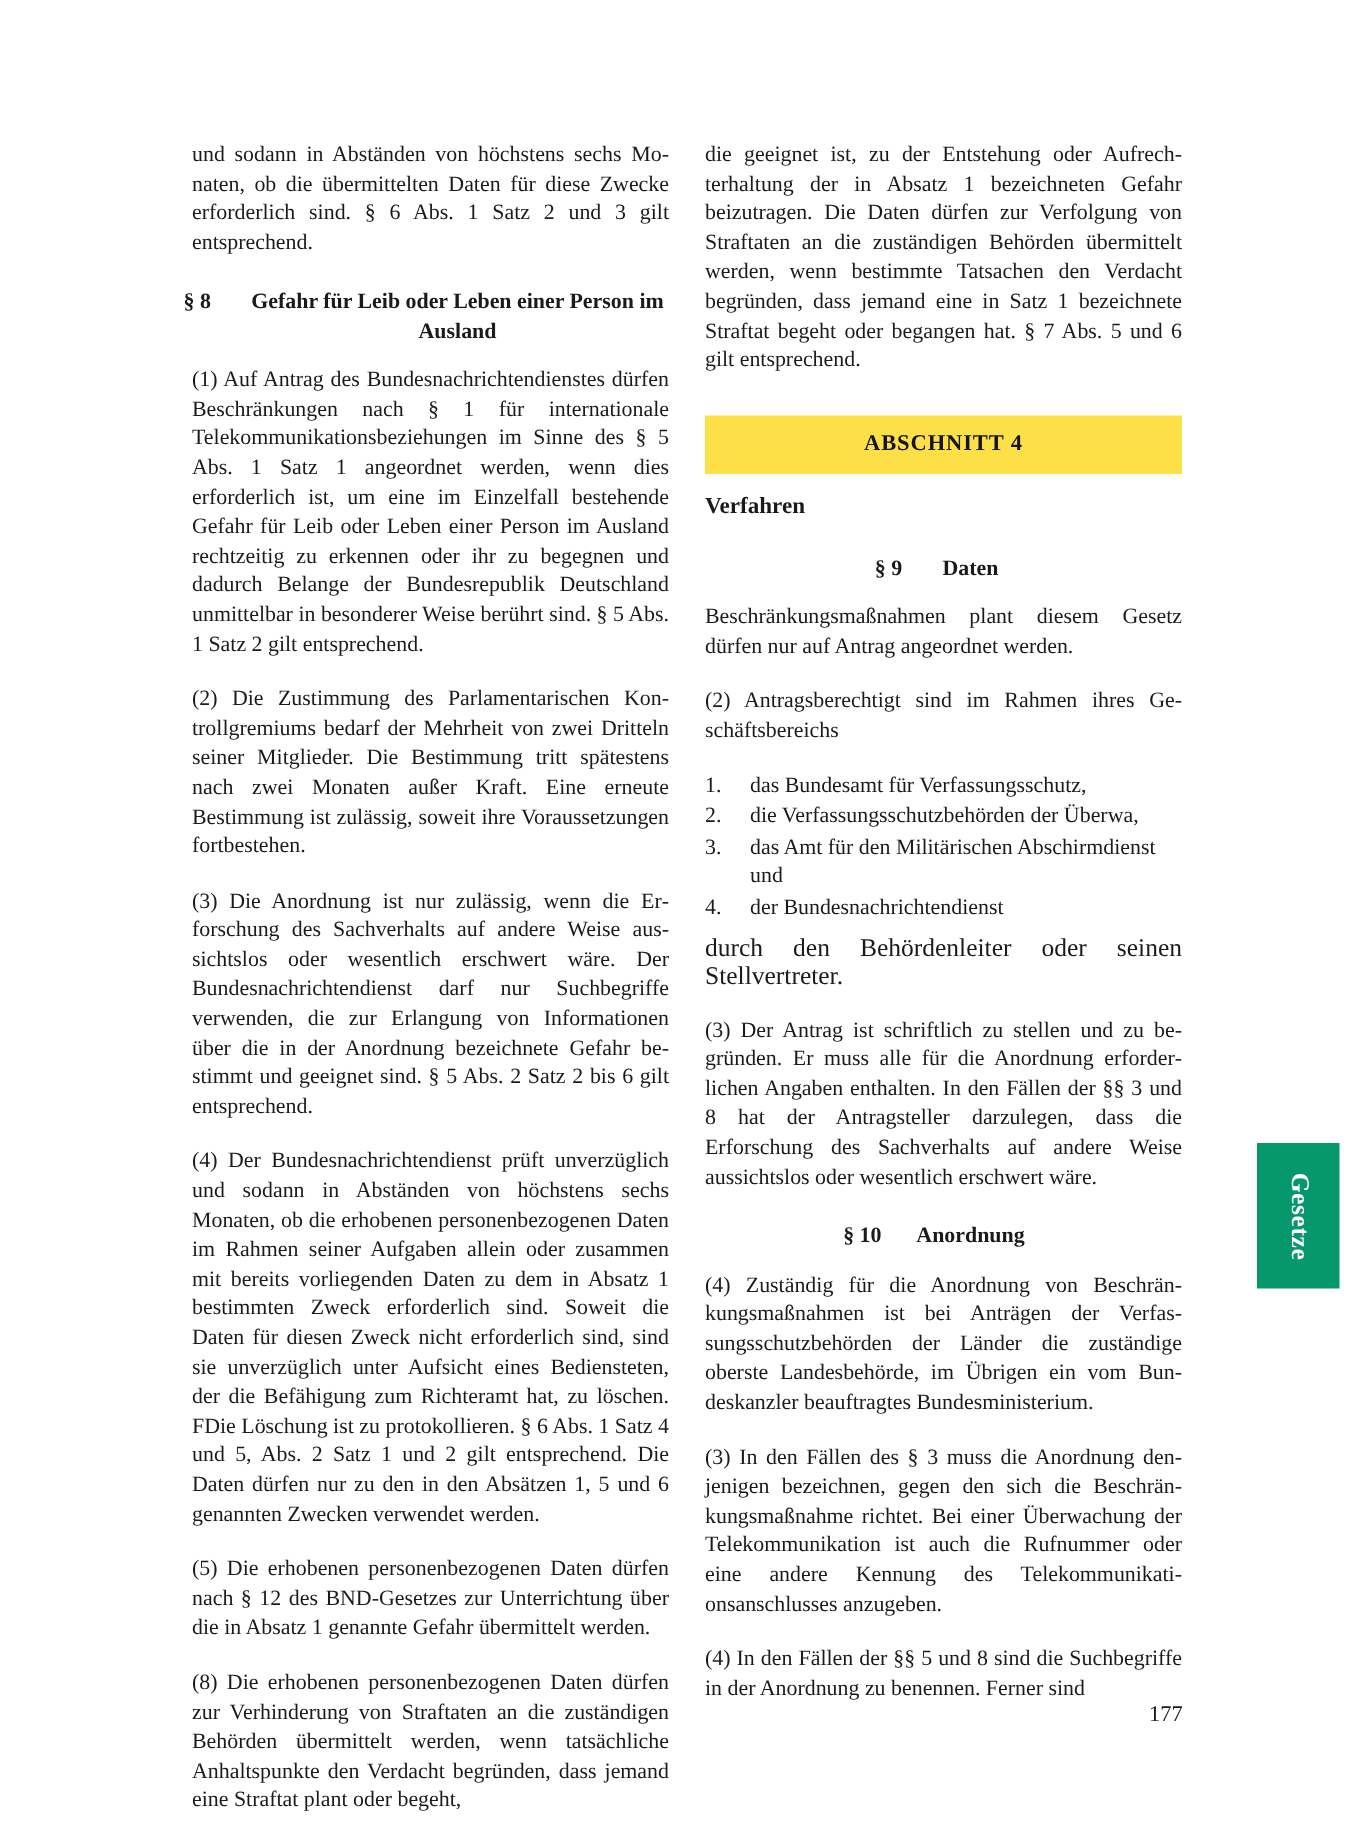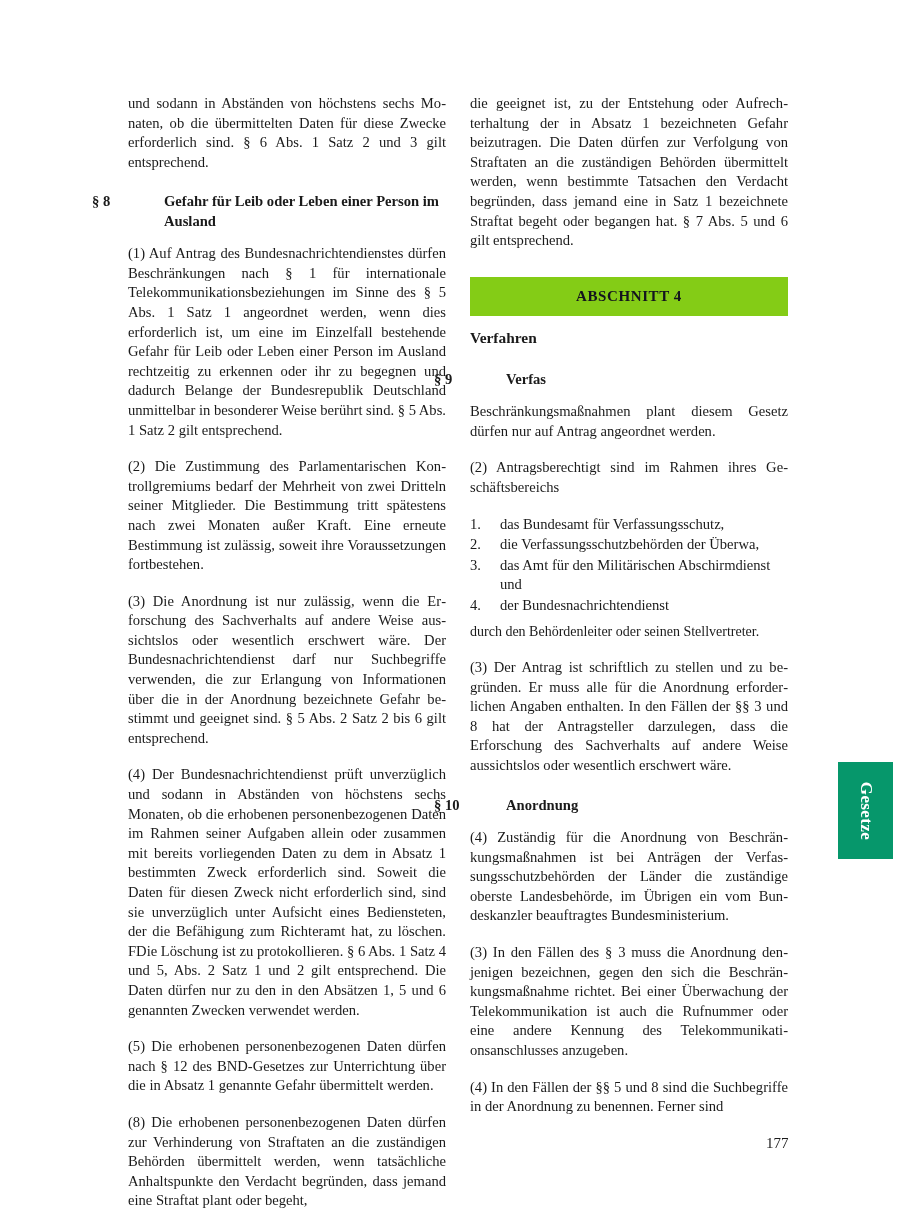--- a/index.html
+++ b/index.html
@@ -50,35 +50,35 @@
     -webkit-hyphens: manual;
   }
   p.para.tight { margin-bottom: 0; }
 
   
   h3.sec-head {
     margin: 20px 0 13px 0;
     font-size: 14.6px;
     line-height: 19.4px;
     font-weight: bold;
-    text-align: left;
+    text-align: center;
   }
   h3.sec-head .sec-no {
     display: inline-block;
     min-width: 36px;
   }
   h3.sec-head.hang {
     padding-left: 36px;
     text-indent: -36px;
   }
   h3.sec-head.first { margin-top: 0; }
 
   
   .abschnitt-band {
-    background: #84cc16;
+    background: #fde047;
     text-align: center;
     font-weight: bold;
     font-size: 15px;
     letter-spacing: 0.6px;
     padding: 11px 0 11px 0;
     margin: 26px 0 0 0;
     color: #14141e;
   }
   h2.abschnitt-title {
     margin: 12px 0 22px 0;
@@ -104,21 +104,21 @@
   }
   ol.numlist li .num {
     position: absolute;
     left: 0;
     top: 0;
   }
 
   
   p.list-run-on {
     margin: 0 0 17px 0;
-    font-size: 14px;
+    font-size: 17px;
     line-height: 19.6px;
     text-align: justify;
   }
 
   
   .side-tab {
     position: absolute;
     left: 838px;
     top: 762px;
     width: 55px;
@@ -174,21 +174,21 @@
 
     <div class="col col-right">
 
       <p class="para">die geeignet ist, zu der Entstehung oder Aufrech­terhaltung der in Absatz 1 bezeichneten Gefahr beizutragen. Die Daten dürfen zur Verfolgung von Straftaten an die zuständigen Behörden übermit­telt werden, wenn bestimmte Tatsachen den Ver­dacht begründen, dass jemand eine in Satz 1 be­zeichnete Straftat begeht oder begangen hat. § 7 Abs. 5 und 6 gilt entsprechend.</p>
 
       <div class="abschnitt-band">ABSCHNITT 4</div>
 
       <h2 class="abschnitt-title">Verfahren</h2>
 
       <h3 class="sec-head first hang">
-        <span class="sec-no">§ 9</span><span>Verfas</span>
+        <span class="sec-no">§ 9</span><span>Daten</span>
       </h3>
 
       <p class="para">Beschränkungsmaßnahmen plant diesem Gesetz dürfen nur auf Antrag angeordnet werden.</p>
 
       <p class="para">(2) Antragsberechtigt sind im Rahmen ihres Ge­schäftsbereichs</p>
 
       <ol class="numlist">
         <li>
           <span class="num">1.</span><span>das Bundesamt für Verfassungsschutz,</span>
         </li>

